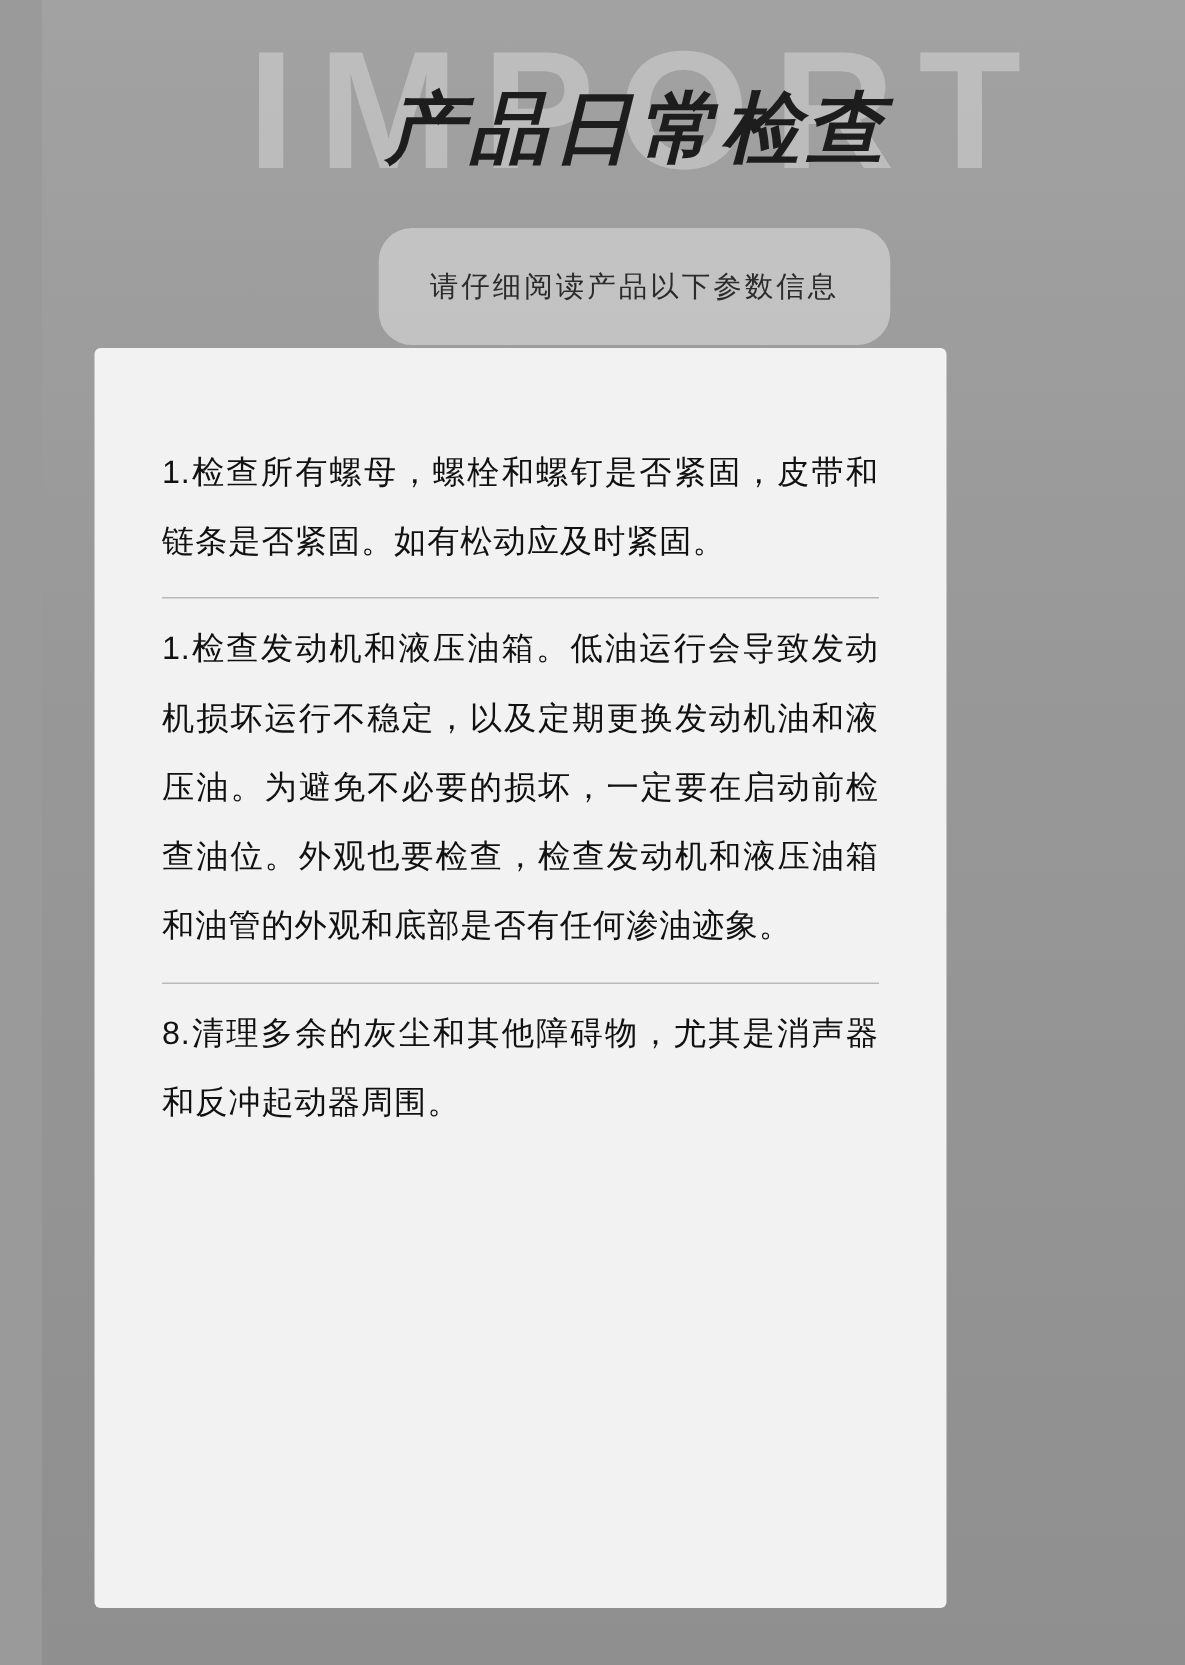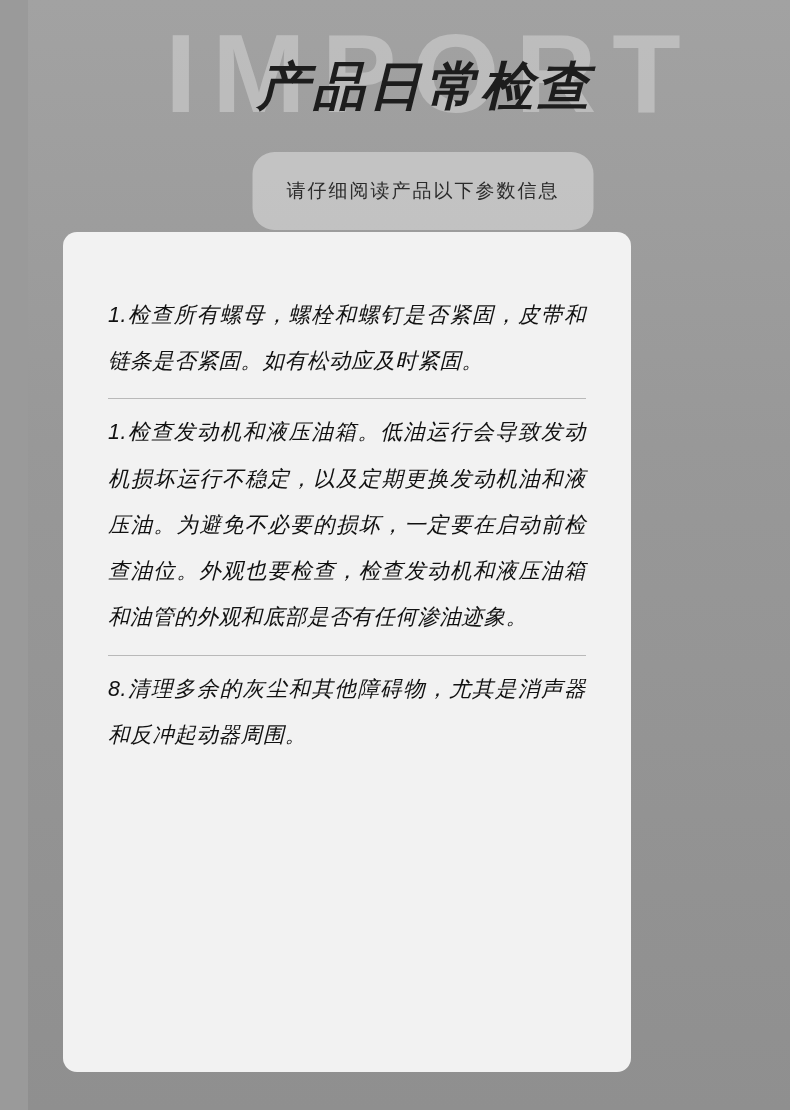--- a/index.html
+++ b/index.html
@@ -74,25 +74,24 @@
   }
 
   
   .card {
     position: absolute;
     top: 232px;
     left: 35px;
     width: 568px;
     height: 840px;
     background: #f2f2f2;
-    border-radius: 14px;
+    border-radius: 4px;
     box-sizing: border-box;
     padding: 60px 45px 40px 45px;
     overflow: hidden;
-    font-style: italic;
   }
   .item {
     font-size: 21.5px;
     line-height: 2.15;
     color: #111;
     letter-spacing: 0.6px;
     text-align: justify;
     padding: 10px 0 14px 0;
     border-bottom: 1px solid #b9b9b9;
   }

